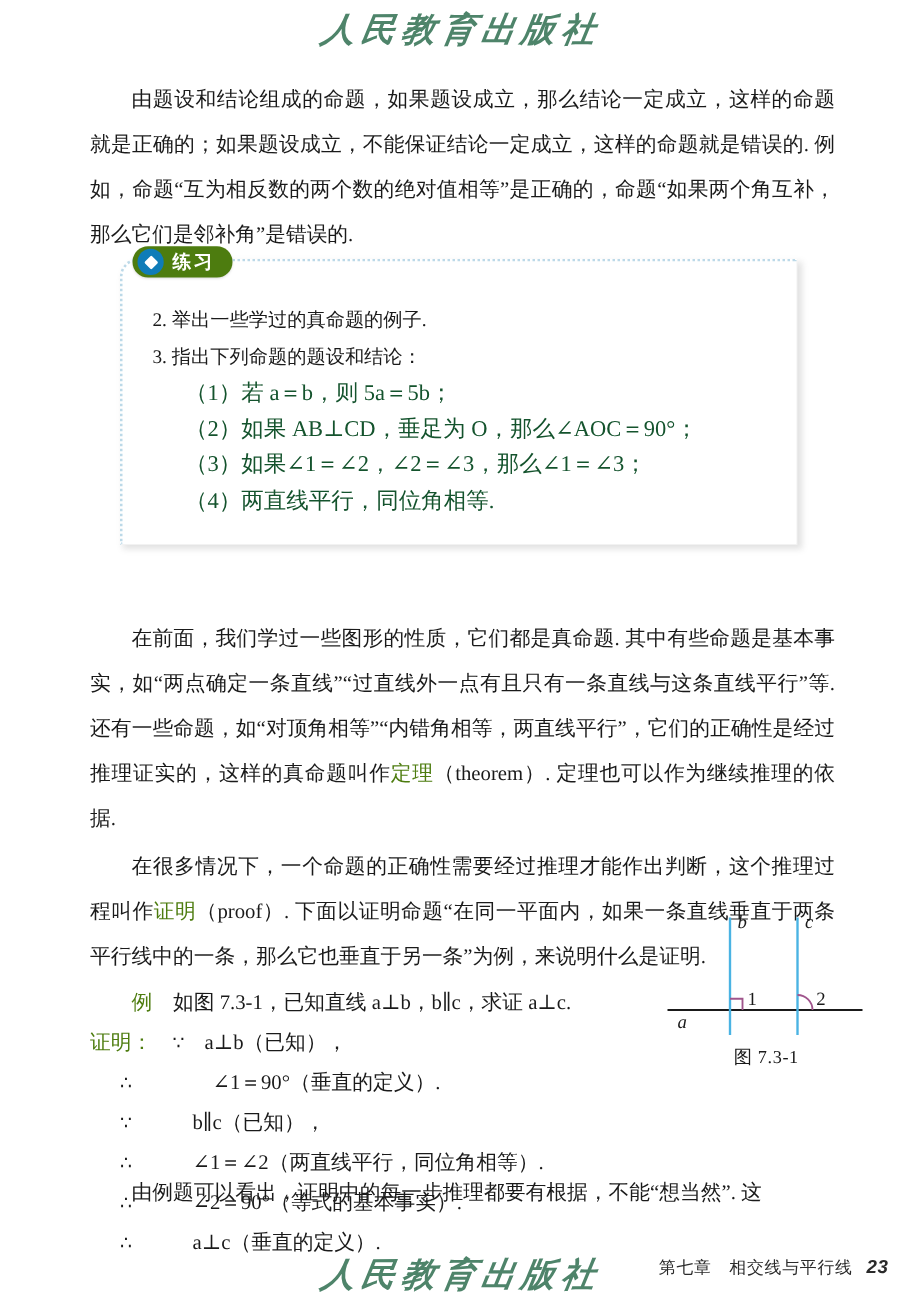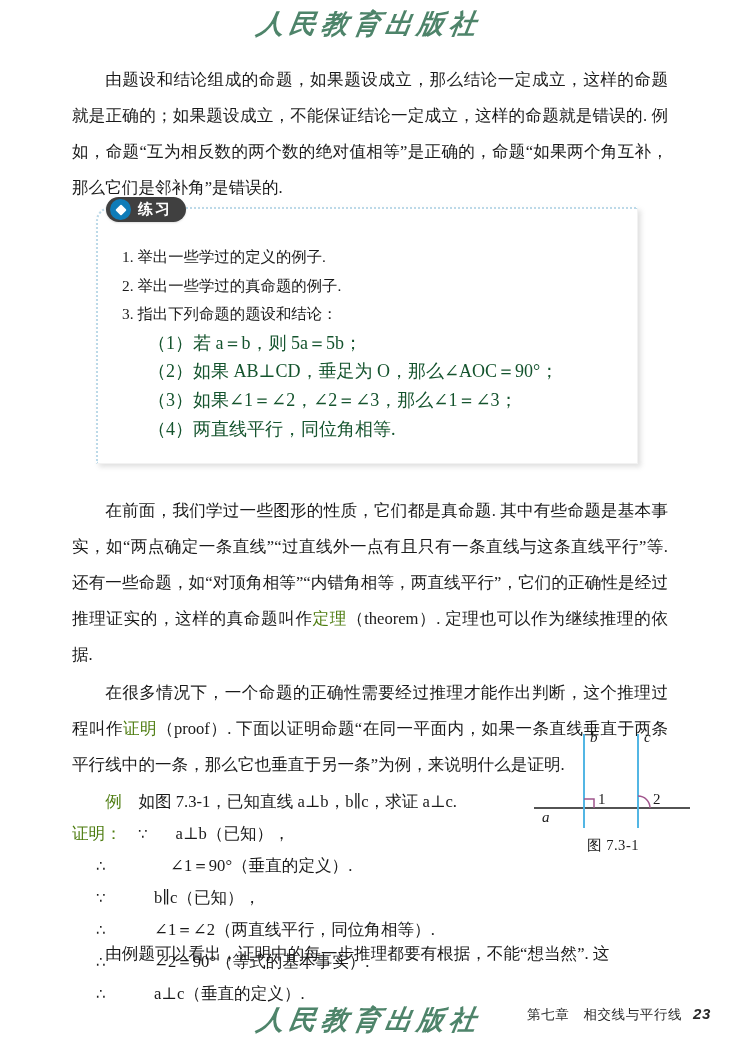--- a/index.html
+++ b/index.html
@@ -82,21 +82,21 @@
     min-height: 202px;
     box-sizing: border-box;
   }
   .exercise-badge {
     position: absolute;
     left: 8px;
     top: -12px;
     height: 25px;
     display: flex;
     align-items: center;
-    background: #404040;
+    background: #4d7c0f;
     border-radius: 13px;
     padding: 0 14px 0 4px;
     box-shadow: 0 1px 2px rgba(0,0,0,0.13);
   }
   .badge-icon {
     width: 21px;
     height: 21px;
     border-radius: 50%;
     background: #0f7cb8;
     display: flex;
@@ -233,21 +233,20 @@
 <div class="exercise-wrap">
   <div class="exercise-box">
 
     <div class="exercise-badge">
       <span class="badge-icon">
         <span class="diamond"></span>
       </span>
       <span class="badge-label">练习</span>
     </div>
 
-    <p class="ex-item">1. 举出一些学过的定义的例子.</p>
     <p class="ex-item">2. 举出一些学过的真命题的例子.</p>
     <p class="ex-item">3. 指出下列命题的题设和结论：</p>
 
     <p class="ex-sub">（1）若 a＝b，则 5a＝5b；</p>
     <p class="ex-sub">（2）如果 AB⊥CD，垂足为 O，那么∠AOC＝90°；</p>
     <p class="ex-sub">（3）如果∠1＝∠2，∠2＝∠3，那么∠1＝∠3；</p>
     <p class="ex-sub">（4）两直线平行，同位角相等.</p>
   </div>
 </div>
 
@@ -257,21 +256,21 @@
 
   <p class="body-text"><span>在很多情况下，一个命题的正确性需要经过推理才能作出判断，这个推理过程叫作</span><span class="kw">证明</span><span>（proof）. 下面以证明命题“在同一平面内，如果一条直线垂直于两条平行线中的一条，那么它也垂直于另一条”为例，来说明什么是证明.</span></p>
 
   <p class="example-line"><span class="kw">例</span>&nbsp;&nbsp;&nbsp;&nbsp;<span>如图 7.3-1，已知直线 a⊥b，b∥c，求证 a⊥c.</span></p>
 
   <div class="proof-block">
 
     <div class="proof-line">
       <span class="proof-lead first"><span class="kw">证明：</span></span>
       <span class="sym">∵</span>
-      <span style="margin-left:28px">a⊥b（已知），</span>
+      <span style="margin-left:16px">a⊥b（已知），</span>
     </div>
 
     <div class="proof-line">
       <span class="proof-lead sym">∴</span>
       <span style="margin-left:32px">∠1＝90°（垂直的定义）.</span>
     </div>
 
     <div class="proof-line">
       <span class="proof-lead sym">∵</span>
       <span style="margin-left:16px">b∥c（已知），</span>

